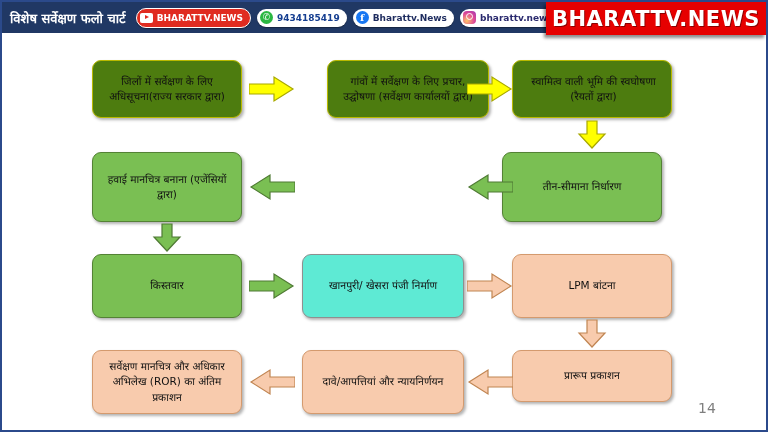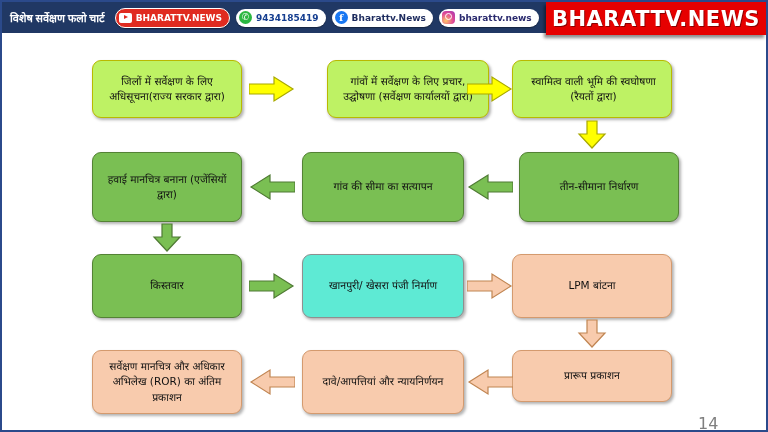--- a/index.html
+++ b/index.html
@@ -8,22 +8,22 @@
     border:2px solid #2b4a8b; box-sizing:border-box; overflow:hidden;
     font-family:"DejaVu Sans", sans-serif;
   }
 
   
   .topbar {
     position:absolute; top:0; left:0; right:0; height:31px;
     background:#203864; display:flex; align-items:center;
   }
   .topbar-title {
-    color:#ffffff; font-size:11px; font-weight:bold;
-    padding:0 8px; white-space:nowrap;font-family:Liberation Serif, serif;
+    color:#ffffff; font-size:13px; font-weight:bold;
+    padding:0 8px; white-space:nowrap;
   }
   .badges { display:flex; align-items:center; gap:6px; margin-left:2px; }
   .badge {
     display:flex; align-items:center; gap:4px; height:18px;
     border-radius:10px; background:#ffffff; padding:0 7px 0 3px;
     font-size:9px; font-weight:bold; color:#1d2b5e; white-space:nowrap;
     box-shadow:0 1px 1px rgba(0,0,0,.35);
   }
   .badge-yt { background:#e02b20; color:#ffffff; border:1px solid #ffffff; }
   .yt-ic { position:relative; width:13px; height:10px; background:#ffffff; border-radius:2px; display:inline-block; }
@@ -44,29 +44,29 @@
     display:flex; align-items:center; justify-content:center; letter-spacing:.5px;
     box-shadow:-2px 3px 3px rgba(0,0,0,.45); text-shadow:1px 1px 0 #8b0000; padding:0 6px;
   }
 
   
   .box {
     position:absolute; border-radius:9px; display:flex; align-items:center; justify-content:center;
     text-align:center; font-size:10.5px; line-height:1.45; color:#111111;
     padding:4px 9px; box-sizing:border-box; box-shadow:1.5px 2px 3px rgba(0,0,0,.3);
   }
-  .yellow { background:#bef264; border:1px solid #b9b900; }
+  .yellow { background:#4d7c0f; border:1px solid #b9b900; }
   .green  { background:#7abf53; border:1px solid #548235; }
   .peach  { background:#f8cbad; border:1px solid #d49a6e; }
   .white  { background:#5eead4; border:1px solid #8f8f8f; }
 
   .b1  { left:90px;  top:58px;  width:150px; height:58px; }
   .b2  { left:300px; top:58px;  width:162px; height:58px;margin-left:25px; }
   .b3  { left:510px; top:58px;  width:160px; height:58px;padding-left:12px; }
-  .b4  { left:517px; top:150px; width:160px; height:70px; }
+  .b4  { left:500px; top:150px; width:160px; height:70px; }
   .b5  { left:300px; top:150px; width:162px; height:70px; }
   .b6  { left:90px;  top:150px; width:150px; height:70px; }
   .b7  { left:90px;  top:252px; width:150px; height:64px; }
   .b8  { left:300px; top:252px; width:162px; height:64px; }
   .b9  { left:510px; top:252px; width:160px; height:64px; }
   .b10 { left:510px; top:348px; width:160px; height:52px; }
   .b11 { left:300px; top:348px; width:162px; height:64px; }
   .b12 { left:90px;  top:348px; width:150px; height:64px; }
 
   
@@ -83,21 +83,21 @@
   .a-d1   { left:575px; top:118px; }
   .a-r2a1 { left:247px; top:171px; }
   .a-r2a2 { left:465px; top:171px; }
   .a-d2   { left:150px; top:221px; }
   .a-r3a1 { left:247px; top:270px; }
   .a-r3a2 { left:465px; top:270px; }
   .a-d3   { left:575px; top:317px; }
   .a-r4a1 { left:247px; top:366px; }
   .a-r4a2 { left:465px; top:366px; }
 
-  .page-num { position:absolute; left:696px; top:412px; font-size:16px; color:#7f7f7f;text-align:center; }
+  .page-num { position:absolute; left:696px; top:398px; font-size:14px; color:#7f7f7f;text-align:center; }
 </style>
 </head>
 <body>
 
 <div class="slide">
 
   <div class="topbar">
     <div class="topbar-title">विशेष सर्वेक्षण फलो चार्ट</div>
     <div class="badges">
       <div class="badge badge-yt">
@@ -120,21 +120,20 @@
       </div>
     </div>
     <div class="logo">BHARATTV.NEWS</div>
   </div>
 
   <div class="box yellow b1">जिलों में सर्वेक्षण के लिए अधिसूचना(राज्य सरकार द्वारा)</div>
   <div class="box yellow b2">गांवों में सर्वेक्षण के लिए प्रचार, उद्घोषणा (सर्वेक्षण कार्यालयों द्वारा)</div>
   <div class="box yellow b3">स्वामित्व वाली भूमि की स्वघोषणा (रैयतों द्वारा)</div>
 
   <div class="box green b4">तीन-सीमाना निर्धारण</div>
-  <div class="box green b5">गांव की सीमा का सत्यापन</div>
   <div class="box green b7">किस्तवार</div>
 
   <div class="box green b6">हवाई मानचित्र बनाना (एजेंसियों द्वारा)</div>
   <div class="box white b8">खानपुरी/ खेसरा पंजी निर्माण</div>
   <div class="box peach b9">LPM बांटना</div>
 
   <div class="box peach b10">प्रारूप प्रकाशन</div>
   <div class="box peach b11">दावे/आपत्तियां और न्यायनिर्णयन</div>
   <div class="box peach b12">सर्वेक्षण मानचित्र और अधिकार अभिलेख (ROR) का अंतिम प्रकाशन</div>
 

